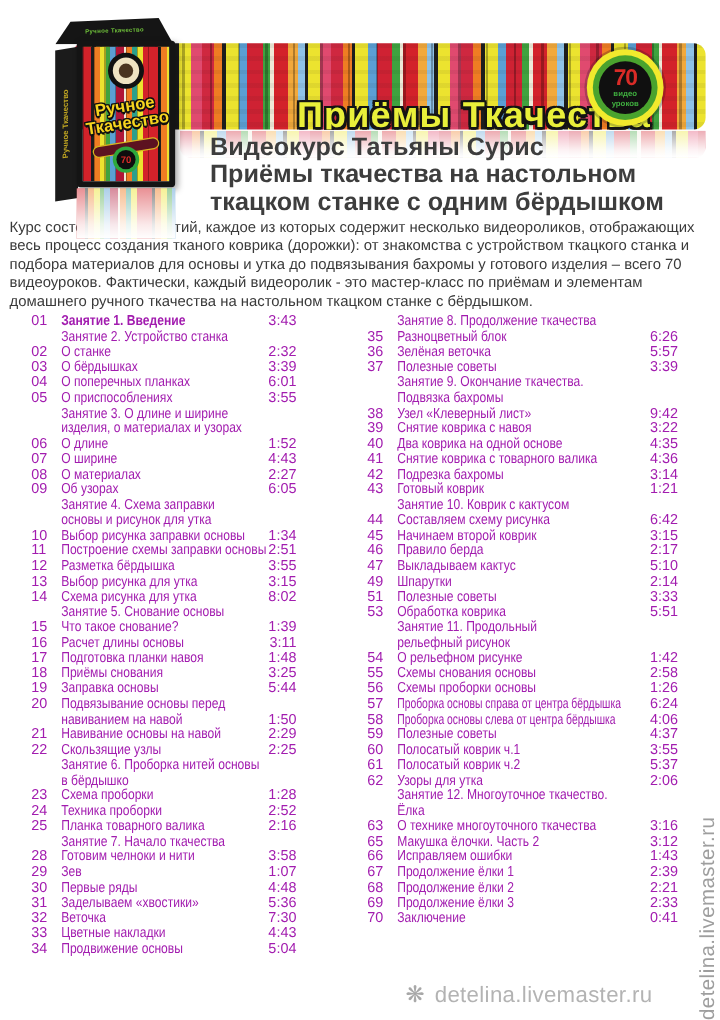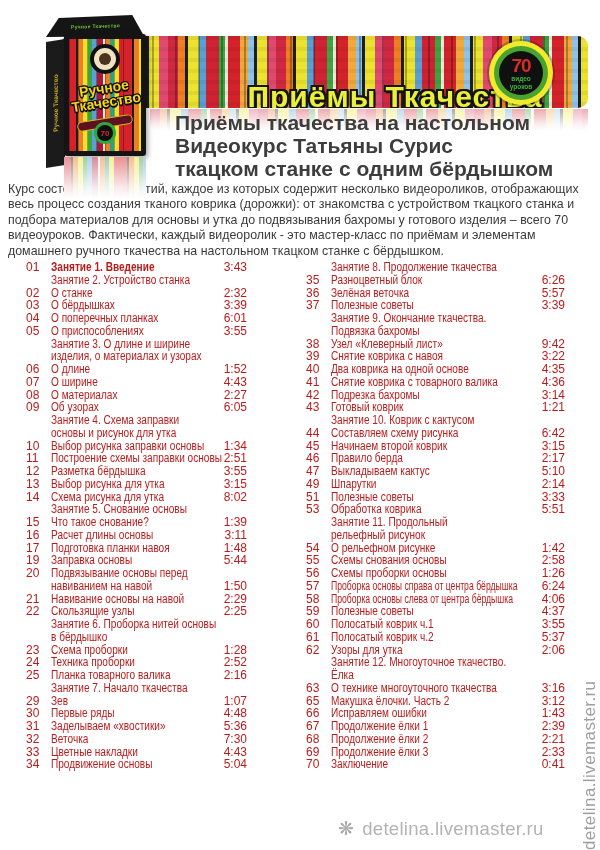--- a/index.html
+++ b/index.html
@@ -82,21 +82,21 @@
       #d3222a 0 7px,#1d1d1d 7px 9px,#ef7d23 9px 14px,#ece32f 14px 19px,#3fa33f 19px 23px,
       #5b9fd4 23px 28px,#b01638 28px 34px,#efe9d8 34px 36px,#ef7d23 36px 41px,
       #2c9f8c 41px 45px,#ece32f 45px 50px,#d3222a 50px 56px);}
 
   
   .heading{position:absolute;left:175px;top:111px;font-size:21px;font-weight:bold;
     line-height:23px;color:#3d3d3d;}
   .intro{position:absolute;left:8px;top:182px;width:587px;font-size:12.4px;line-height:15.4px;color:#3a3a3a;}
 
   
-  .toc{position:absolute;top:261px;font-size:12px;line-height:12.75px;color:#b91c1c;}
+  .toc{position:absolute;top:261px;font-size:12px;line-height:12.75px;color:#a21caf;}
   #toc-left{left:26px;width:221px;}
   #toc-right{left:306px;width:259px;}
   .trow{display:flex;}
   .tnum{flex:none;width:19px;margin-right:6px;align-self:flex-start;}
   .tlabel{flex:1 1 0;min-width:0;white-space:pre;transform:scaleX(.84);transform-origin:0 0;}
   .ttime{flex:none;width:26px;text-align:right;align-self:flex-end;}
   .thead{font-weight:normal;padding-left:25px;}
   .tbold .tlabel{font-weight:bold;}
   .tcond .tlabel{transform:scaleX(.72);}
 
@@ -149,22 +149,22 @@
       <div class="box-badge">
         <div class="box-badge-in">
           <span class="box-badge-num">70</span>
         </div>
       </div>
     </div>
     <div class="box-reflection"></div>
   </div>
 
   <div class="heading">
+    <div>Видеокурс Татьяны Сурис</div>
     <div>Приёмы ткачества на настольном</div>
-    <div>Видеокурс Татьяны Сурис</div>
     <div>ткацком станке с одним бёрдышком</div>
   </div>
 
   <div class="intro">Курс состоит из 12 занятий, каждое из которых содержит несколько видеороликов, отображающих весь процесс создания тканого коврика (дорожки): от знакомства с устройством ткацкого станка и подбора материалов для основы и утка до подвязывания бахромы у готового изделия – всего 70 видеоуроков. Фактически, каждый видеоролик - это мастер-класс по приёмам и элементам домашнего ручного ткачества на настольном ткацком станке с бёрдышком.</div>
 
   <div class="toc" id="toc-left">
       <div class="trow tbold">
         <span class="tnum">01</span>
         <span class="tlabel">Занятие 1. Введение</span>
         <span class="ttime">3:43</span>
@@ -257,20 +257,25 @@
         <span class="tnum">16</span>
         <span class="tlabel">Расчет длины основы</span>
         <span class="ttime">3:11</span>
       </div>
       <div class="trow">
         <span class="tnum">17</span>
         <span class="tlabel">Подготовка планки навоя</span>
         <span class="ttime">1:48</span>
       </div>
       <div class="trow">
+        <span class="tnum">18</span>
+        <span class="tlabel">Приёмы снования</span>
+        <span class="ttime">3:25</span>
+      </div>
+      <div class="trow">
         <span class="tnum">19</span>
         <span class="tlabel">Заправка основы</span>
         <span class="ttime">5:44</span>
       </div>
       <div class="trow">
         <span class="tnum">20</span>
         <span class="tlabel">Подвязывание основы перед
 навиванием на навой</span>
         <span class="ttime">1:50</span>
       </div>
@@ -298,20 +303,25 @@
         <span class="tlabel">Техника проборки</span>
         <span class="ttime">2:52</span>
       </div>
       <div class="trow">
         <span class="tnum">25</span>
         <span class="tlabel">Планка товарного валика</span>
         <span class="ttime">2:16</span>
       </div>
       <div class="trow thead">
         <span class="tlabel">Занятие 7. Начало ткачества</span>
+      </div>
+      <div class="trow">
+        <span class="tnum">28</span>
+        <span class="tlabel">Готовим челноки и нити</span>
+        <span class="ttime">3:58</span>
       </div>
       <div class="trow">
         <span class="tnum">29</span>
         <span class="tlabel">Зев</span>
         <span class="ttime">1:07</span>
       </div>
       <div class="trow">
         <span class="tnum">30</span>
         <span class="tlabel">Первые ряды</span>
         <span class="ttime">4:48</span>

